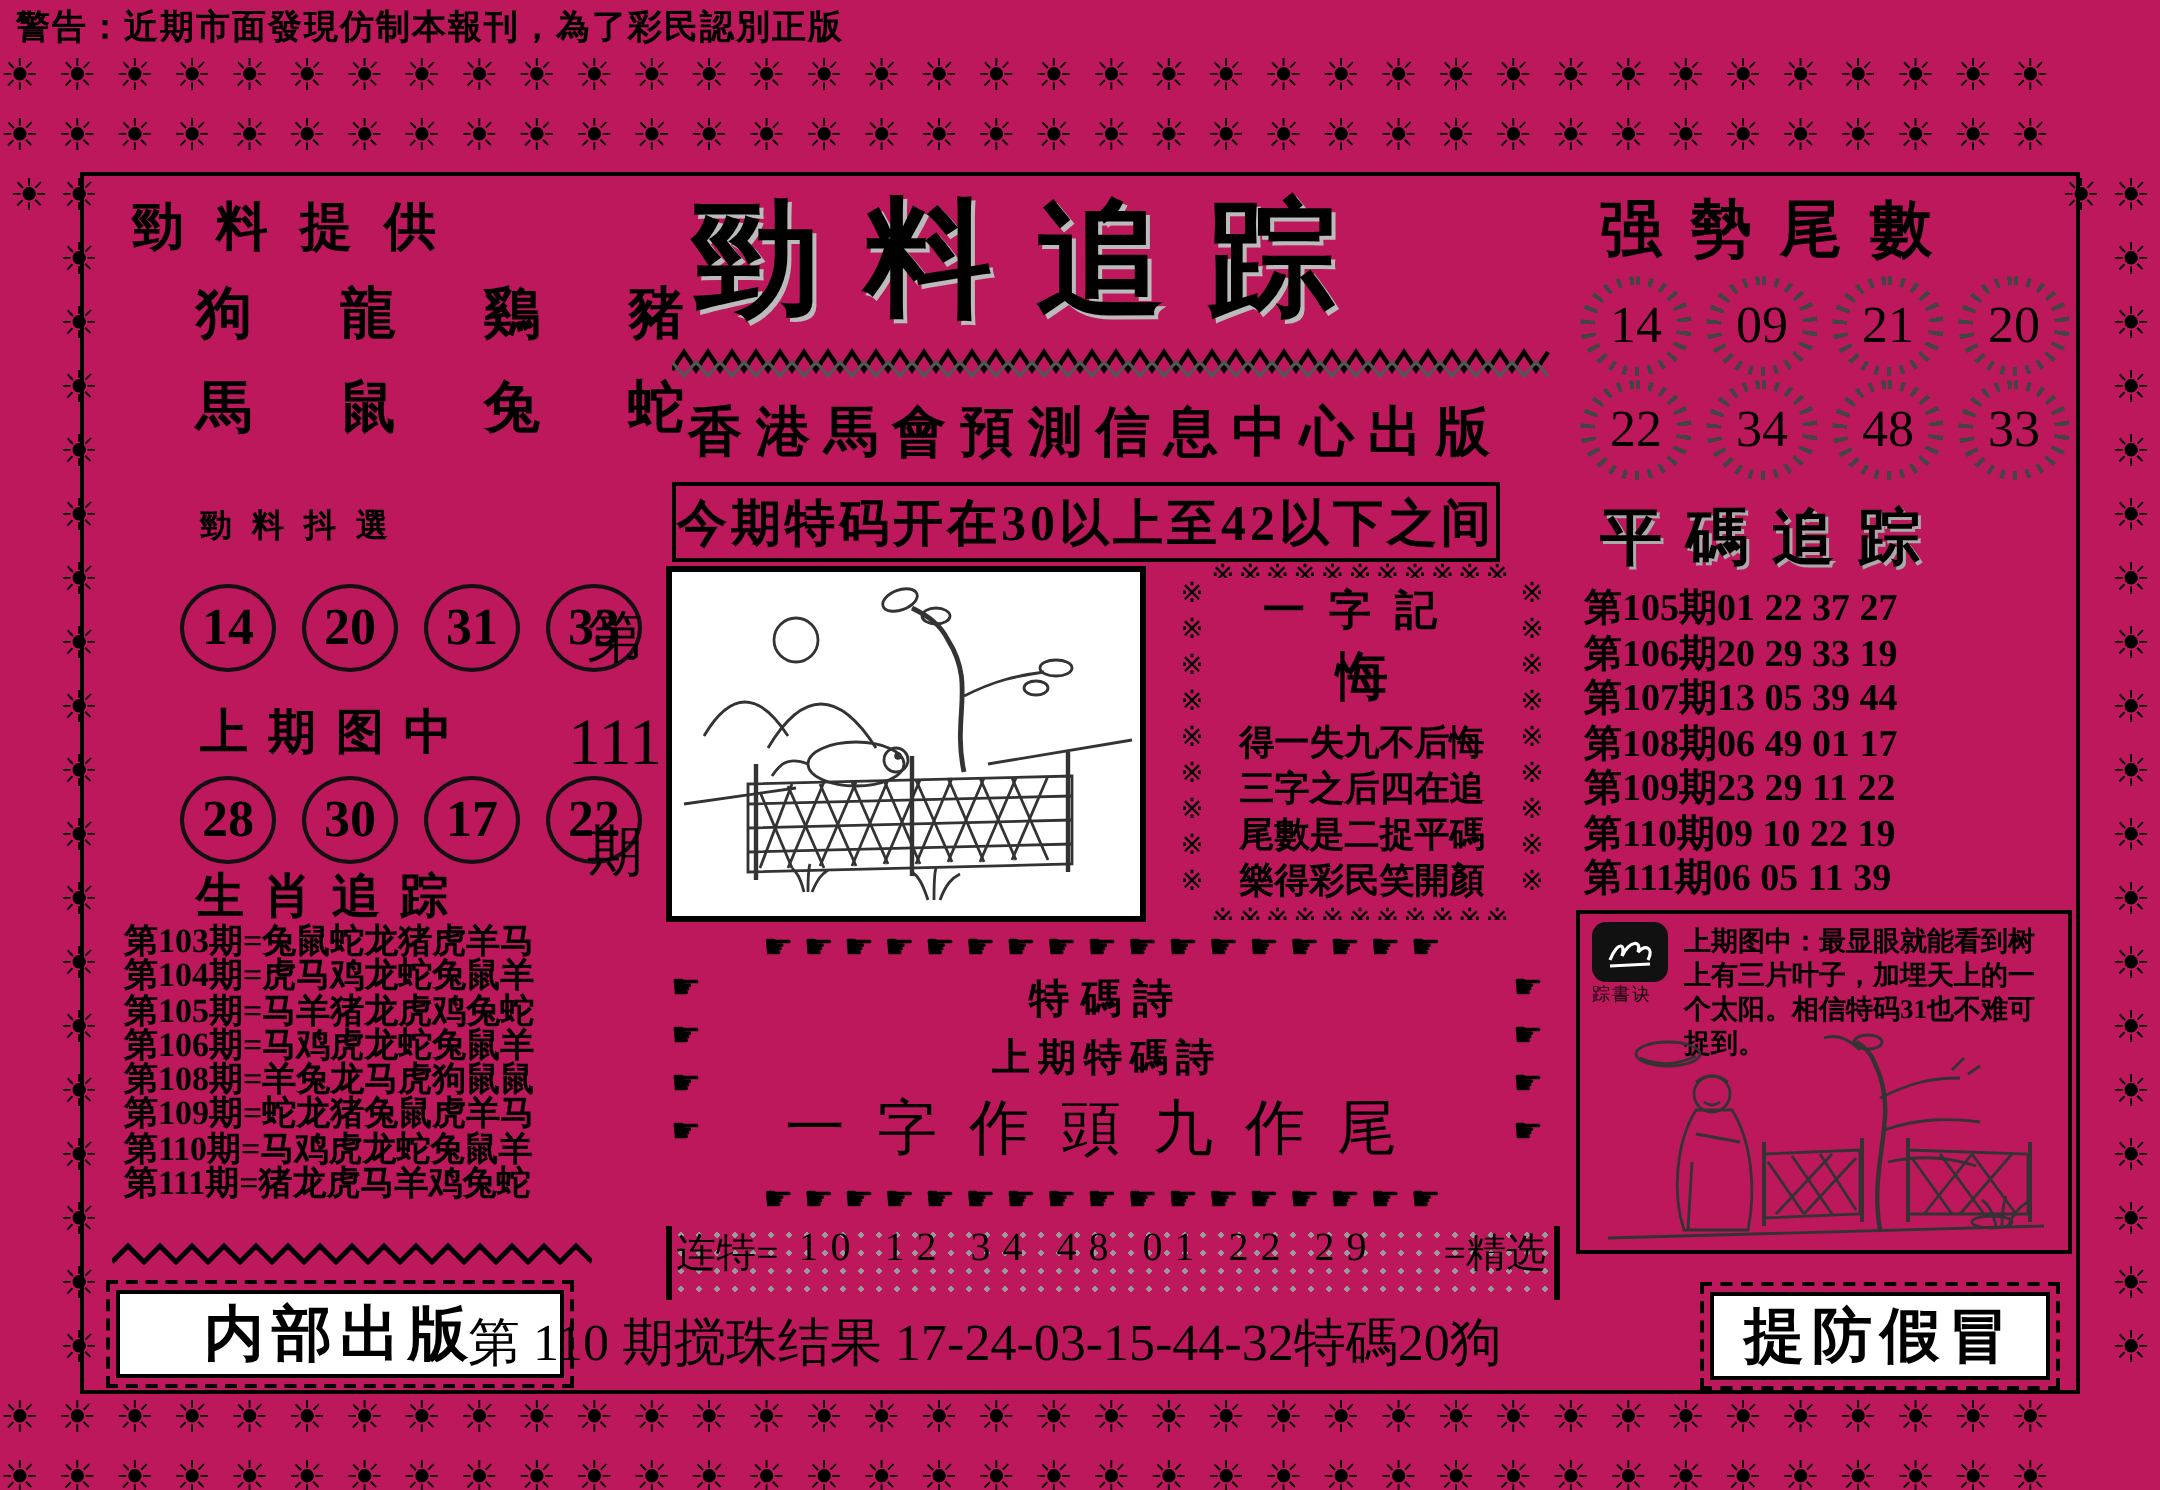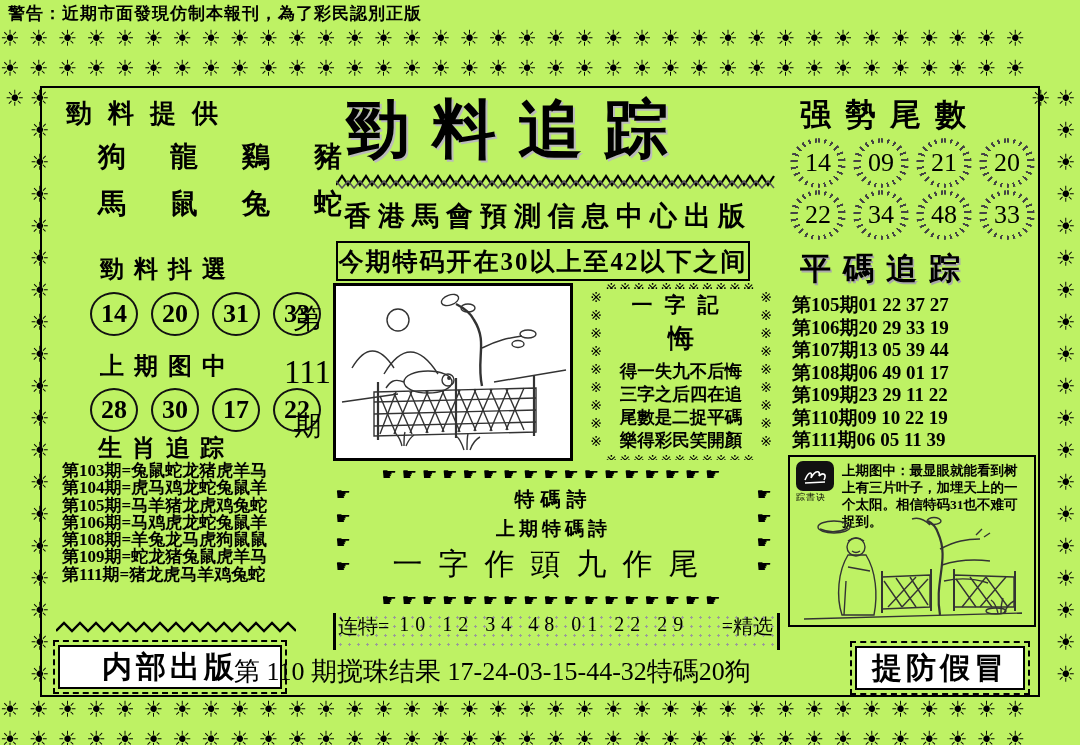--- a/index.html
+++ b/index.html
@@ -1,16 +1,16 @@
 <!DOCTYPE html>
 <html><head>
 <meta charset="utf-8">
 <style>
   html,body{margin:0;padding:0;background:#fff;}
-  #page{position:relative;width:1080px;height:745px;background:#bef264;color:#000;
+  #page{position:relative;width:1080px;height:745px;background:#be185d;color:#000;
         font-family:"Liberation Serif","DejaVu Serif",serif;overflow:hidden;}
   .abs{position:absolute;}
 
   
   .sun-row{white-space:nowrap;overflow:hidden;font-family:"DejaVu Sans",sans-serif;
            font-size:22px;line-height:30px;letter-spacing:9px;color:#000;}
   .sun-col{writing-mode:vertical-rl;text-orientation:upright;overflow:hidden;
            font-family:"DejaVu Sans",sans-serif;font-size:22px;letter-spacing:7px;color:#000;}
   .inner-frame{border:2px solid #000;}
 
@@ -91,21 +91,21 @@
     <span>鷄</span>
     <span>豬</span>
   </div>
   <div class="abs" style="left:98px;top:185px;display:flex;gap:44px;font-size:28px;font-weight:bold;">
     <span>馬</span>
     <span>鼠</span>
     <span>兔</span>
     <span>蛇</span>
   </div>
 
-  <div class="abs brush" style="left:100px;top:253px;font-size:24px;letter-spacing:10px;">勁料抖選</div>
+  <div class="abs brush" style="left:100px;top:253px;font-size:16px;letter-spacing:10px;">勁料抖選</div>
   <div class="abs" style="left:90px;top:292px;">
     <span class="circle-num">14</span>
     <span class="circle-num">20</span>
     <span class="circle-num">31</span>
     <span class="circle-num">33</span>
   </div>
 
   <div class="abs brush" style="left:100px;top:350px;font-size:24px;letter-spacing:10px;">上期图中</div>
   <div class="abs" style="left:90px;top:388px;">
     <span class="circle-num">28</span>
@@ -116,20 +116,21 @@
 
   <div class="abs brush" style="left:98px;top:432px;font-size:24px;letter-spacing:10px;">生肖追踪</div>
 
   <div class="abs zodiac-list" style="left:62px;top:462px;">
     <div>第103期=兔鼠蛇龙猪虎羊马</div>
     <div>第104期=虎马鸡龙蛇兔鼠羊</div>
     <div>第105期=马羊猪龙虎鸡兔蛇</div>
     <div>第106期=马鸡虎龙蛇兔鼠羊</div>
     <div>第108期=羊兔龙马虎狗鼠鼠</div>
     <div>第109期=蛇龙猪兔鼠虎羊马</div>
+    <div>第110期=马鸡虎龙蛇兔鼠羊</div>
     <div>第111期=猪龙虎马羊鸡兔蛇</div>
   </div>
 
   <svg class="abs" style="left:56px;top:620px;" width="240" height="14">
     <path class="lineart" style="stroke:#000;stroke-width:2.4;" d="M0 11 L8 3 L16 11 L24 3 L32 11 L40 3 L48 11 L56 3 L64 11 L72 3 L80 11 L88 3 L96 11 L104 3 L112 11 L120 3 L128 11 L136 3 L144 11 L152 3 L160 11 L168 3 L176 11 L184 3 L192 11 L200 3 L208 11 L216 3 L224 11 L232 3 L240 11"></path>
   </svg>
 
   <div class="abs zig-box" style="left:58px;top:645px;width:220px;height:40px;">内部出版</div>
 
   <div class="abs" style="left:284px;top:300px;display:flex;flex-direction:column;align-items:center;gap:16px;">

